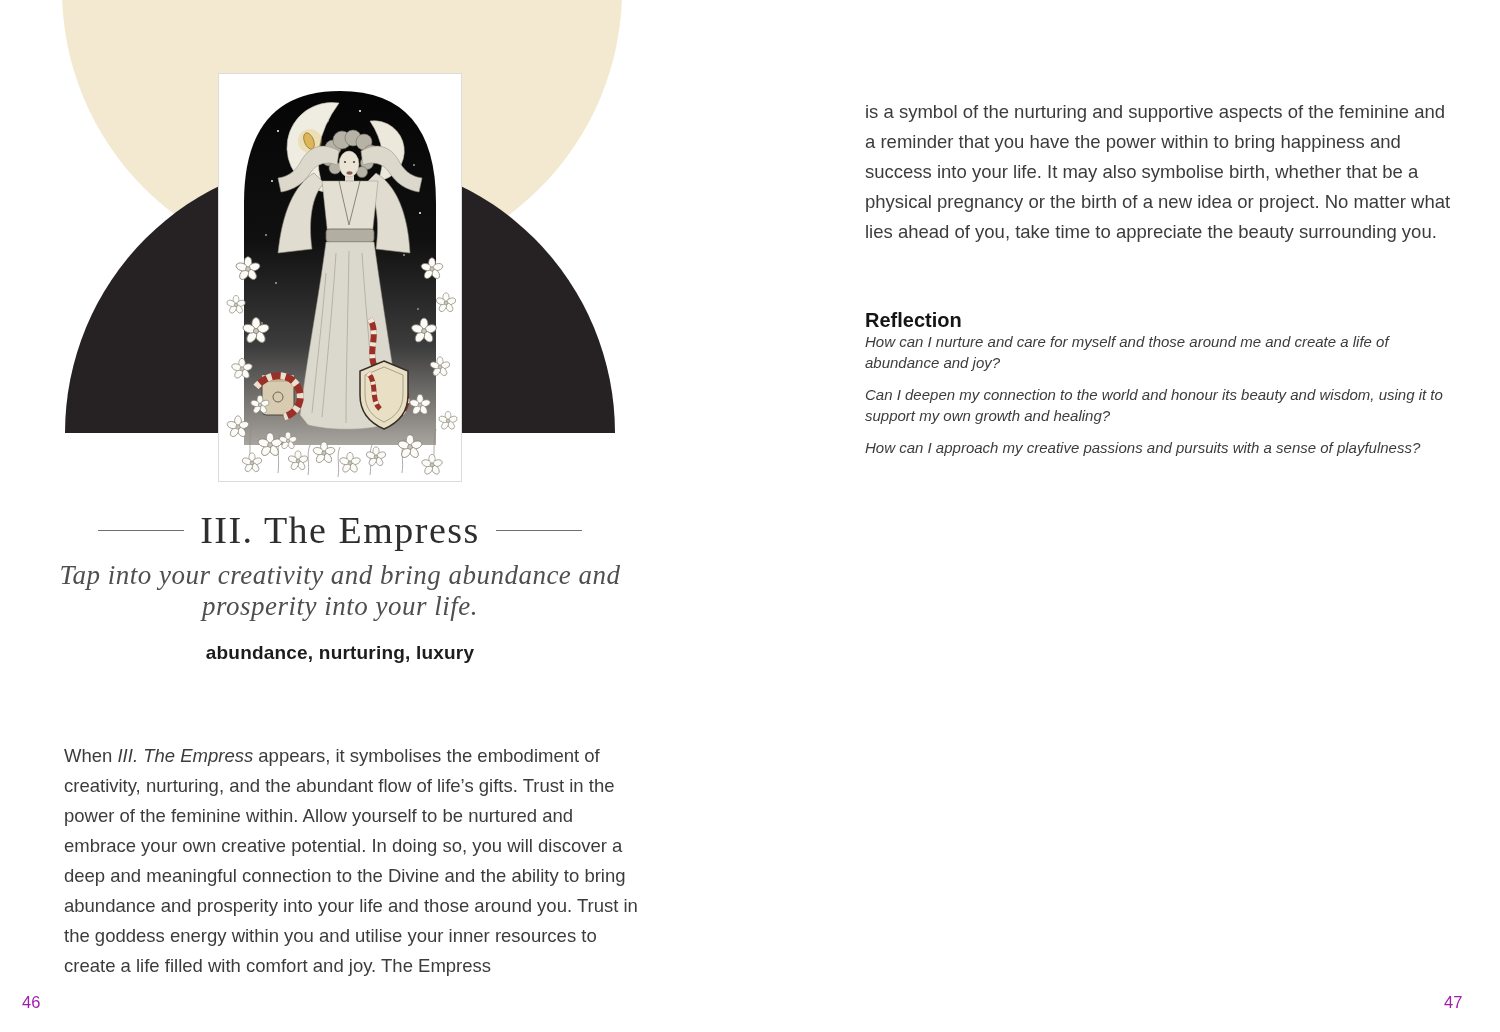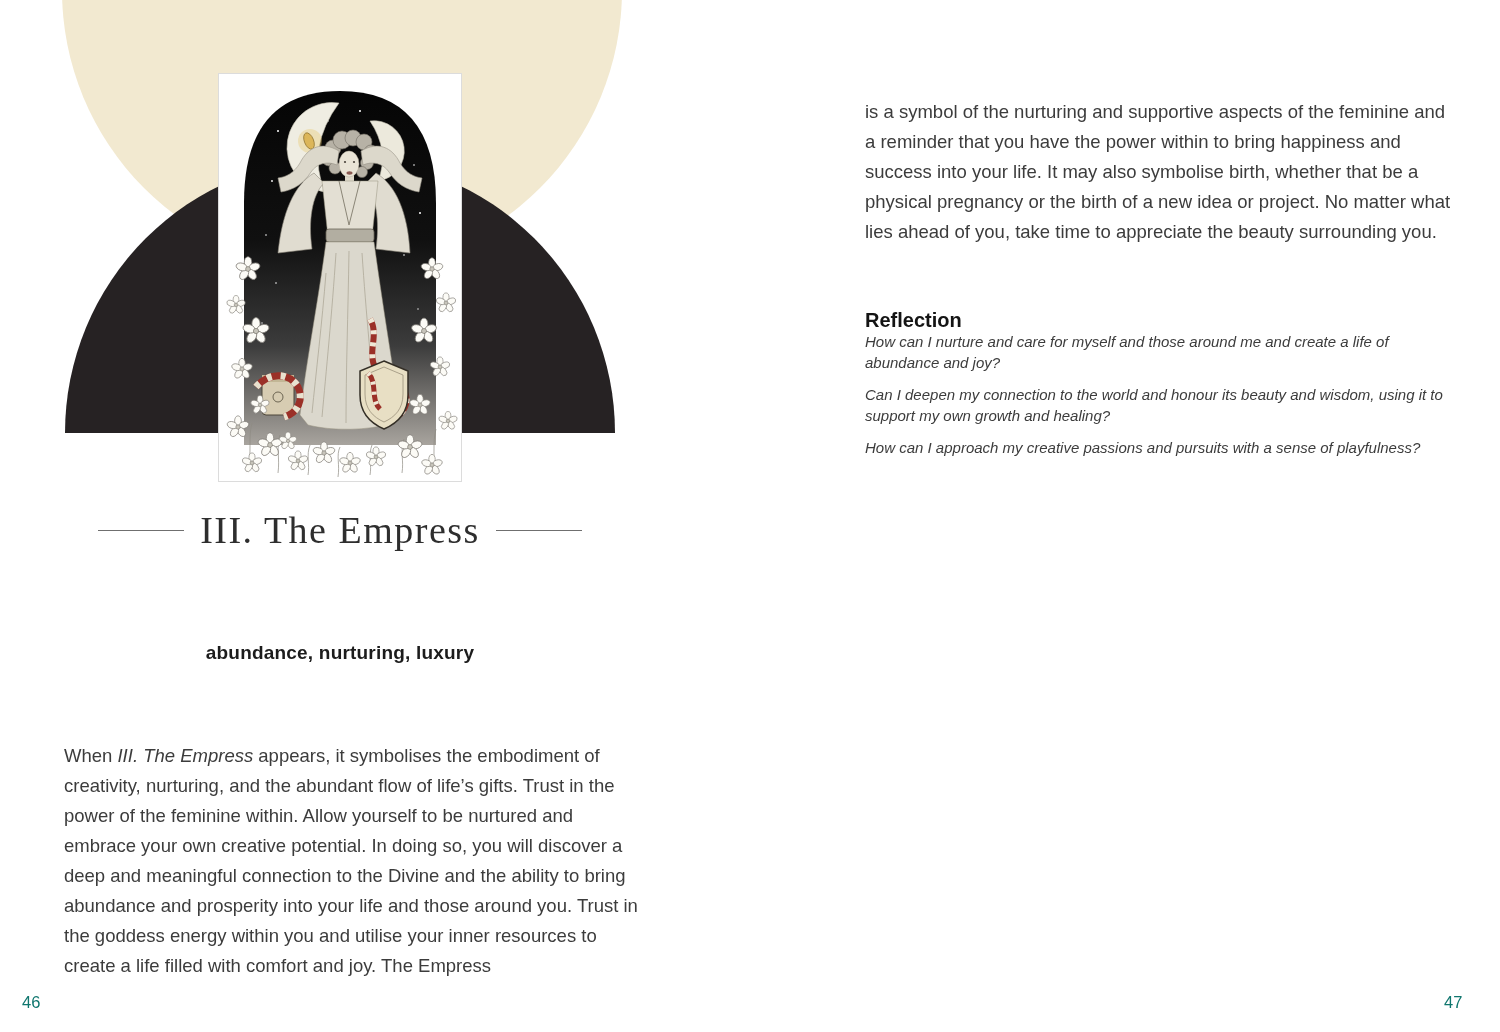--- a/index.html
+++ b/index.html
@@ -33,21 +33,21 @@
 
   
   .right-body{position:absolute;left:865px;top:70px;width:586px;font-size:18.5px;
               line-height:30px;color:#3c3c3c;margin-top:27px;}
   .reflection-heading{position:absolute;left:865px;top:293px;font-weight:bold;
                       font-size:20px;color:#141414;margin-top:16px;}
   .questions{position:absolute;left:865px;top:331px;width:586px;}
   .questions p{margin:0 0 11px 0;font-style:italic;font-size:15px;line-height:21px;color:#3c3c3c;}
 
   
-  .page-num{position:absolute;font-size:16.5px;color:#0f766e;}
+  .page-num{position:absolute;font-size:16.5px;color:#a21caf;}
   .page-num.left{left:22px;top:993px;}
   .page-num.right{left:1444px;top:993px;}
 </style>
 </head>
 <body>
 
 <div class="spread">
 
   <div class="cream-circle"></div>
   <div class="black-dome"></div>
@@ -195,20 +195,24 @@
       </g>
     </svg>
   </div>
 
   <div class="title-row">
     <div class="title-line"></div>
     <div class="card-title">III. The Empress</div>
     <div class="title-line"></div>
   </div>
 
+  <div class="card-subtitle">
+    <div>Tap into your creativity and bring abundance and</div>
+    <div>prosperity into your life.</div>
+  </div>
 
   <div class="keywords">
     <div>abundance, nurturing, luxury</div>
   </div>
 
   <p class="body-text"><span>When </span><span class="italic">III. The Empress</span><span> appears, it symbolises the embodiment of creativity, nurturing, and the abundant flow of life’s gifts. Trust in the power of the feminine within. Allow yourself to be nurtured and embrace your own creative potential. In doing so, you will discover a deep and meaningful connection to the Divine and the ability to bring abundance and prosperity into your life and those around you. Trust in the goddess energy within you and utilise your inner resources to create a life filled with comfort and joy. The Empress</span></p>
 
   <p class="right-body">is a symbol of the nurturing and supportive aspects of the feminine and a reminder that you have the power within to bring happiness and success into your life. It may also symbolise birth, whether that be a physical pregnancy or the birth of a new idea or project. No matter what lies ahead of you, take time to appreciate the beauty surrounding you.</p>
 
   <div class="reflection-heading">Reflection</div>

